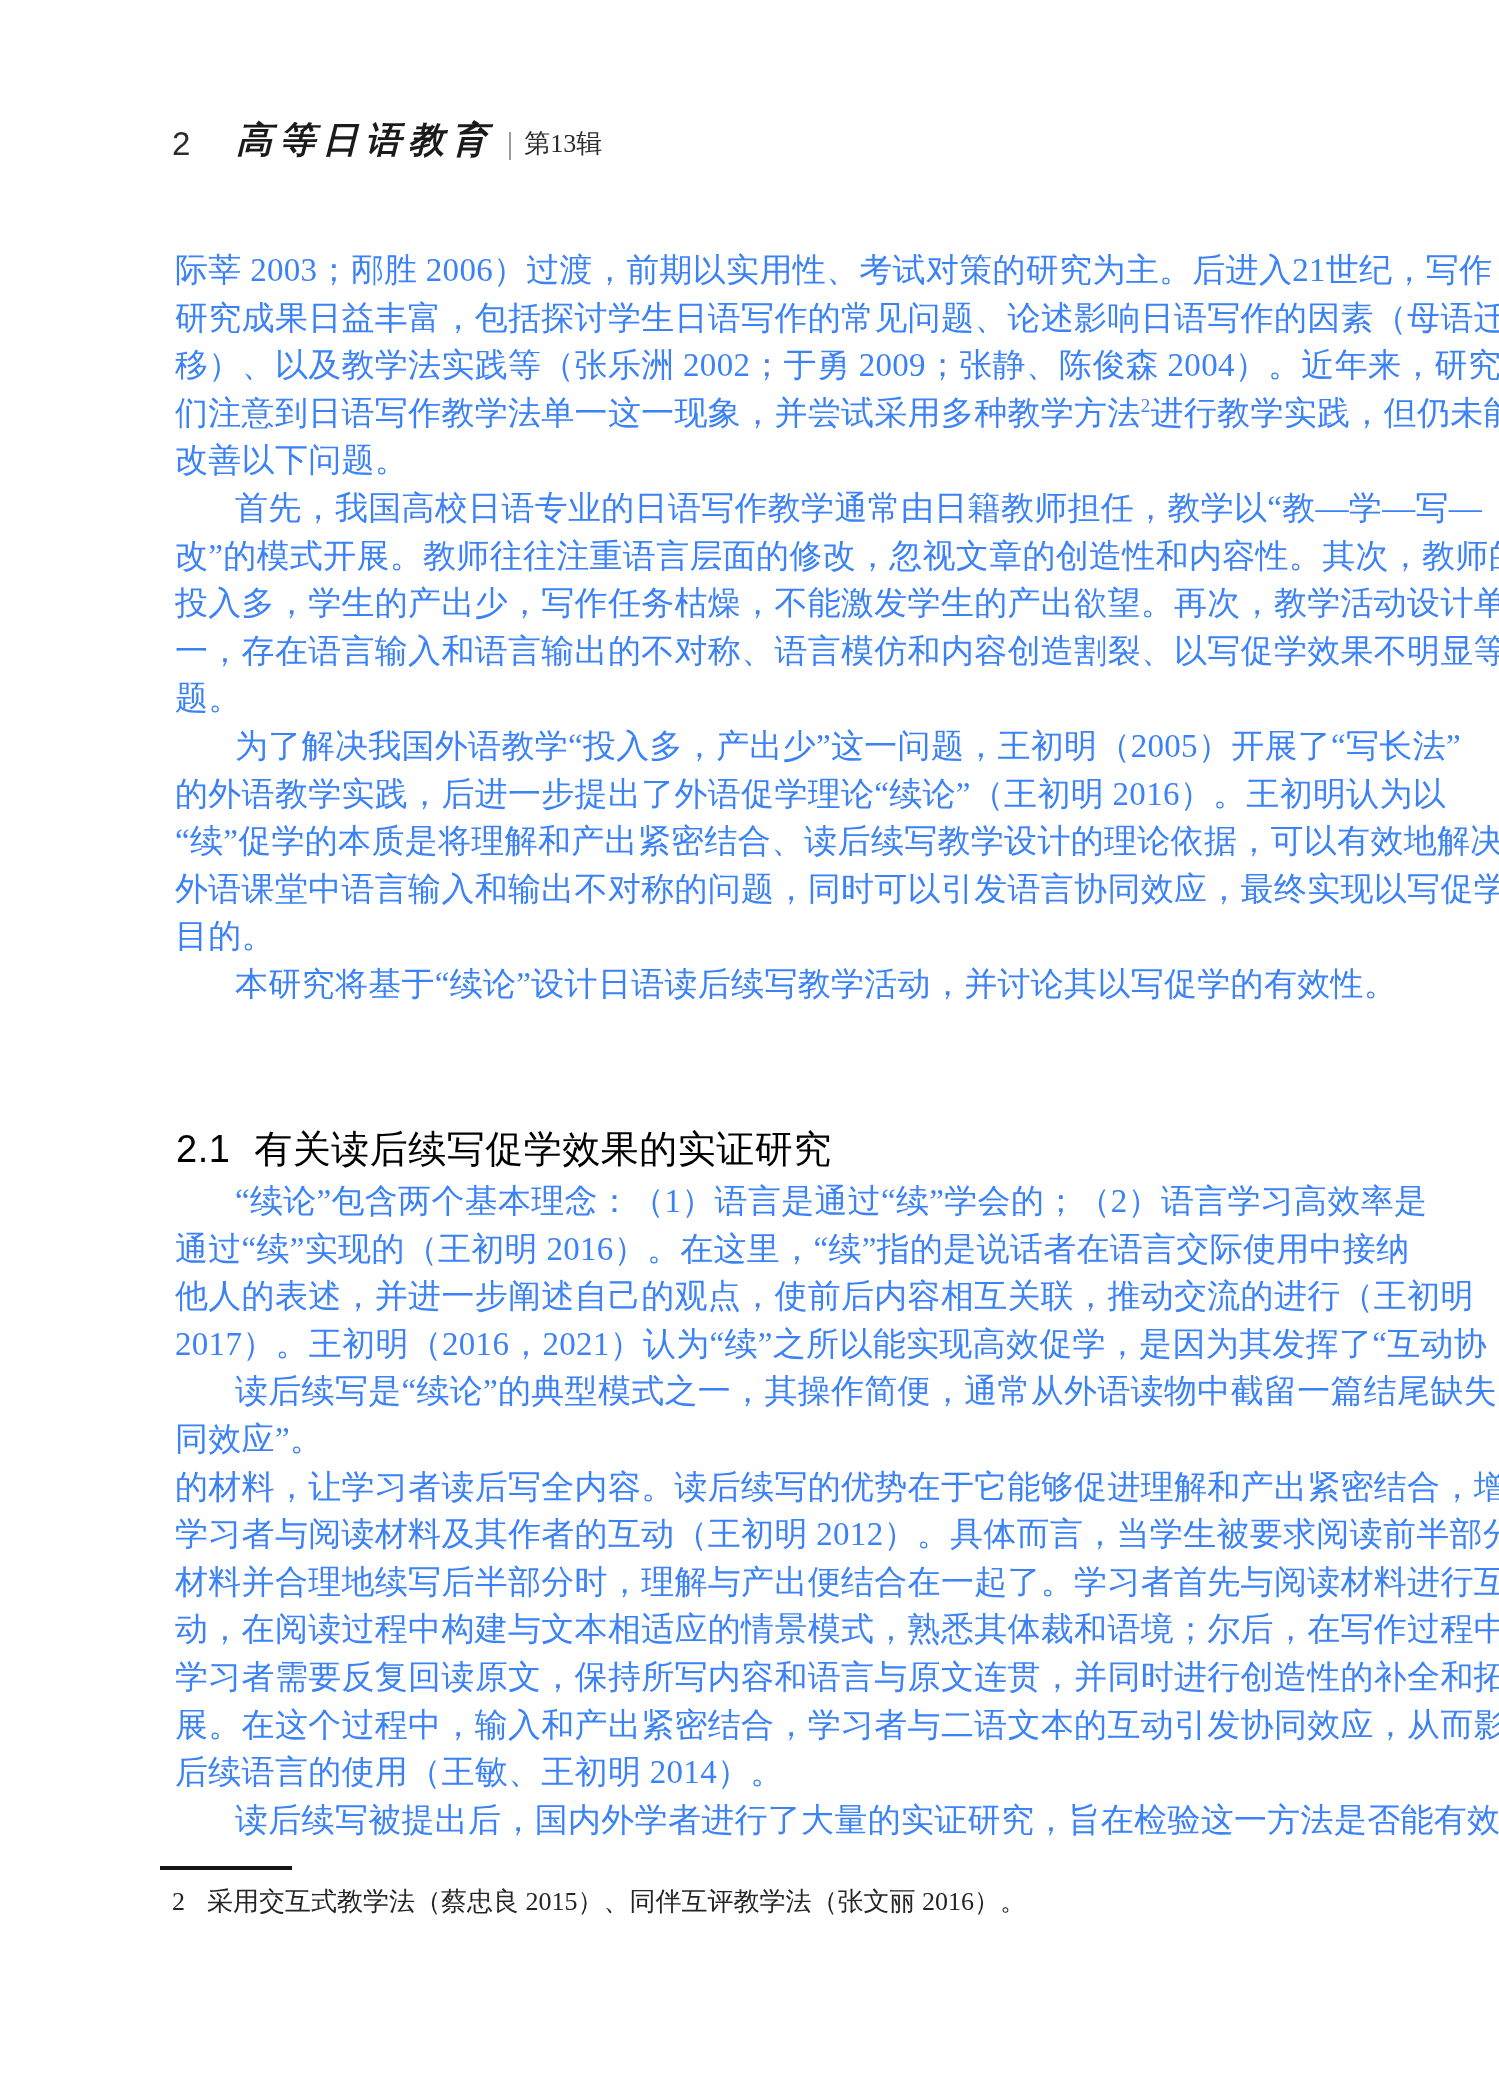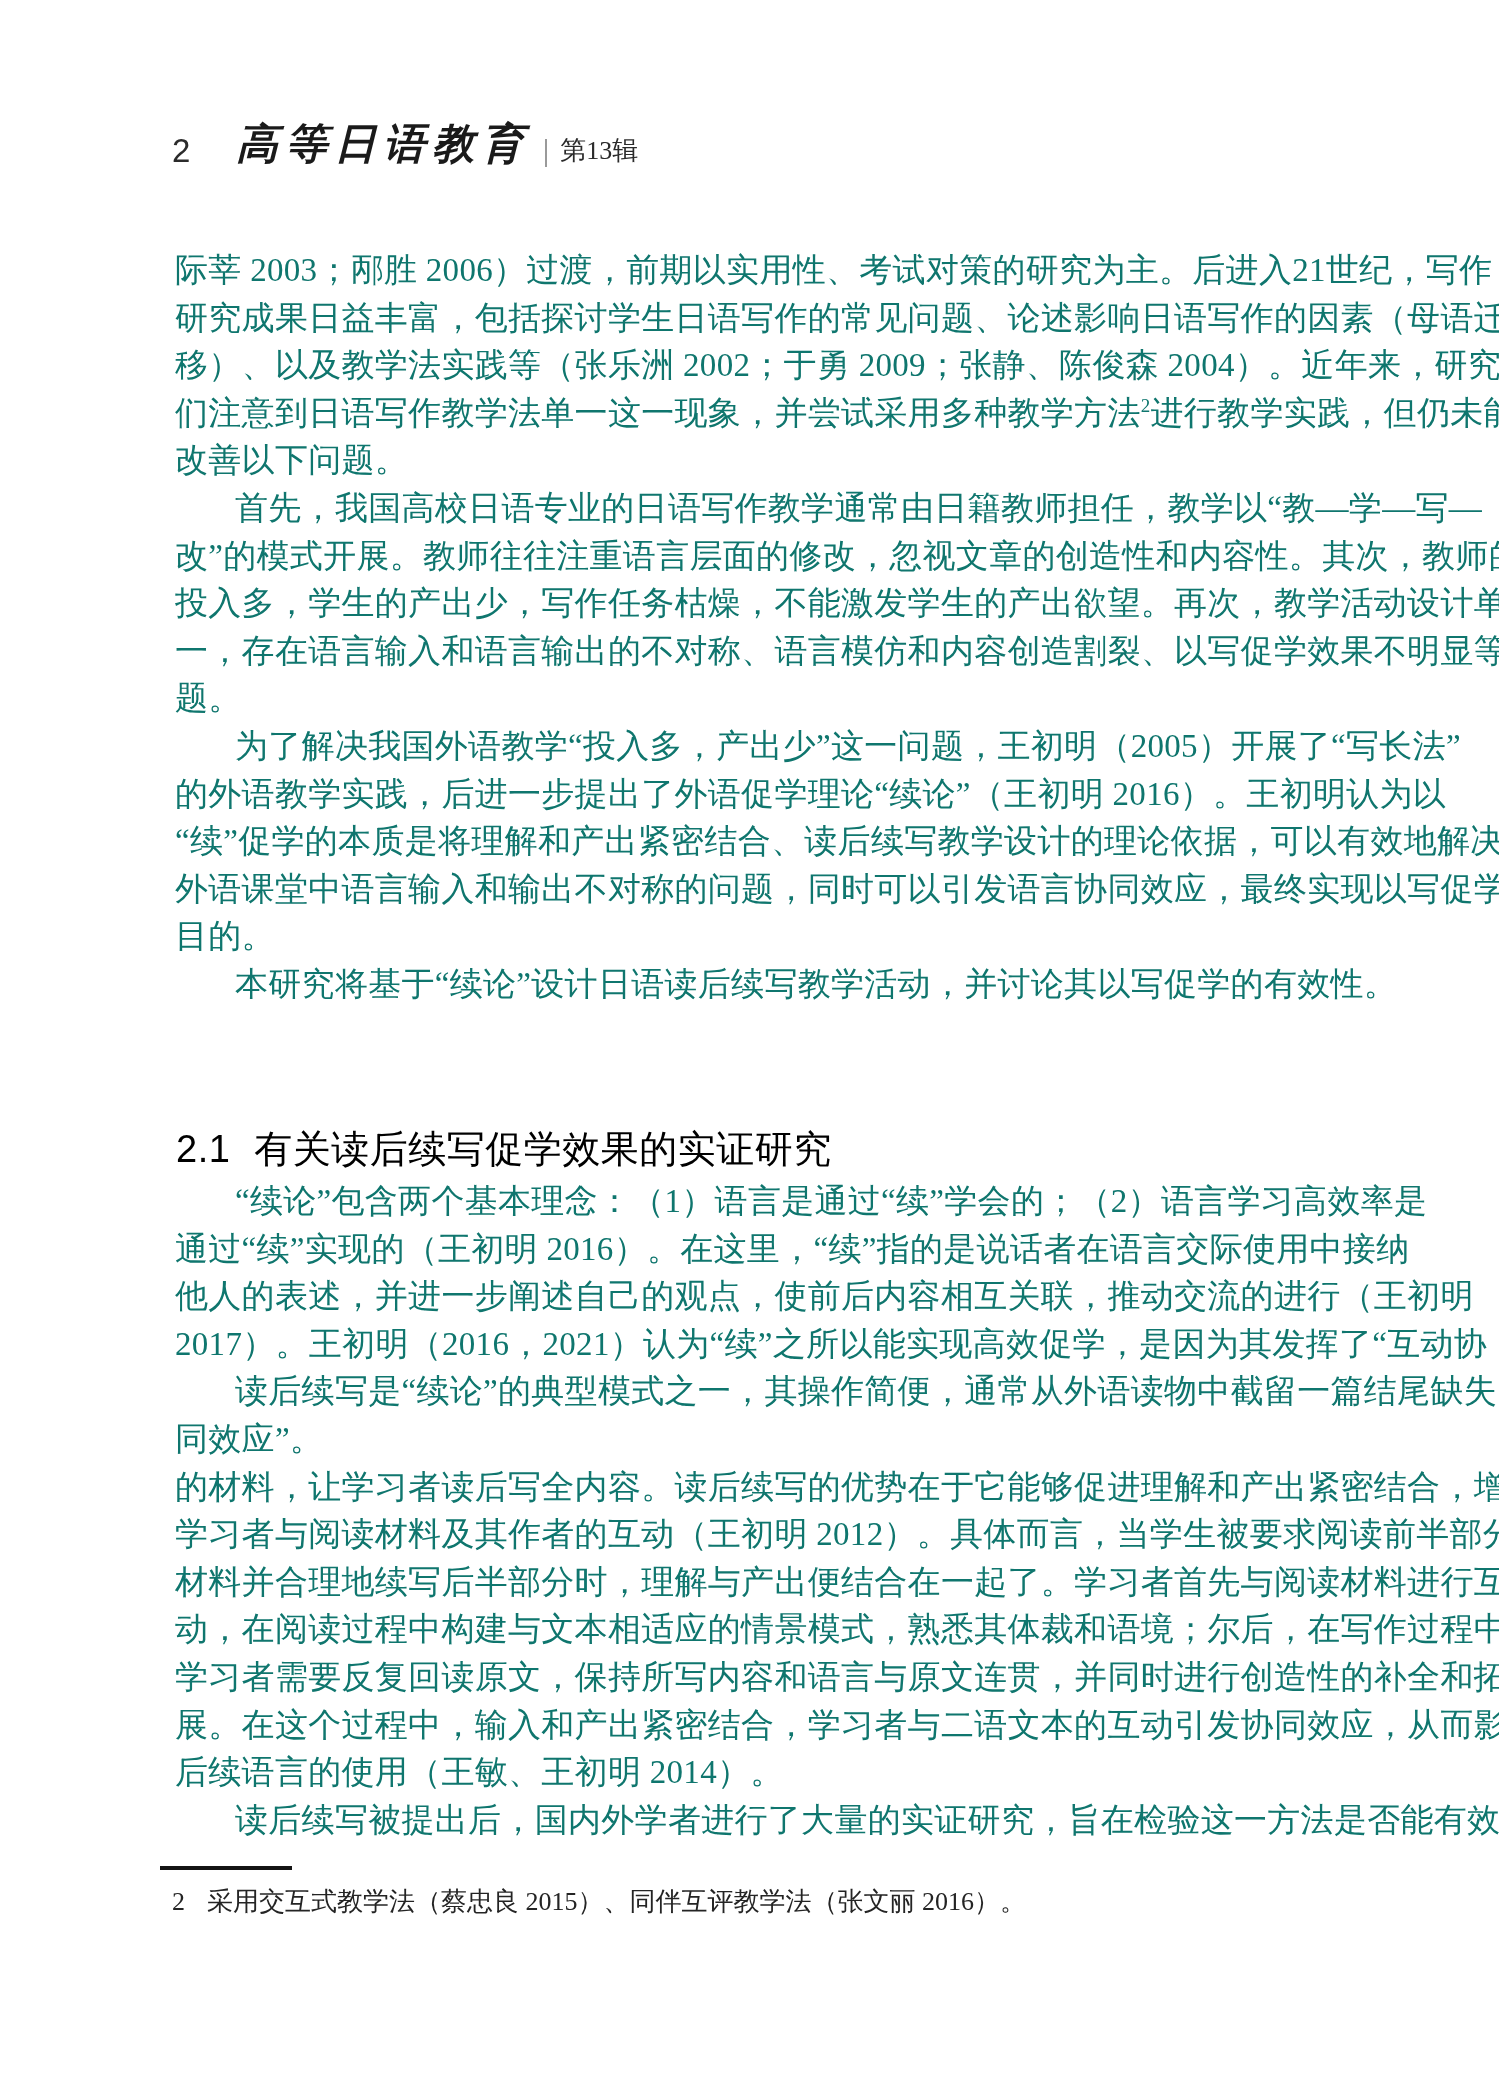--- a/index.html
+++ b/index.html
@@ -18,39 +18,39 @@
     position:absolute; left:172px; top:116px;
     display:flex; align-items:flex-end;
   }
   .page-number {
     font-family:"Liberation Sans","DejaVu Sans",sans-serif;
     font-size:33px; font-weight:400; color:#2b2b2b;
     padding-bottom:2px;
   }
   .journal-title {
     margin-left:46px;
-    font-size:42px; font-weight:bold; font-style:italic;
+    font-size:36px; font-weight:bold; font-style:italic;
     letter-spacing:7px; color:#1a1a1a;
   }
   .header-divider {
     width:2px; height:28px; background:#9a9a9a;
     margin:0 13px 5px 15px;
   }
   .issue-label {
     font-size:26px; color:#2b2b2b; padding-bottom:4px;
     font-family:"Liberation Serif","DejaVu Serif",serif;
   }
 
   
   .body-block { position:absolute; left:175px; width:1150px; }
   .block-1 { top:247px; }
   .block-2 { top:1178px; }
   .text-line {
     font-size:33px; height:47.6px; line-height:47.6px;
-    white-space:nowrap; letter-spacing:0.3px; color:#0f766e;
+    white-space:nowrap; letter-spacing:0.3px; color:#3b82f6;
   }
   .text-line.indent { text-indent:60px; }
   .text-line sup {
     font-size:19px; line-height:0; vertical-align:super;
   }
 
   
   .section-heading {
     position:absolute; left:176px; top:1070px;
     font-family:"Liberation Sans","DejaVu Sans",sans-serif;

